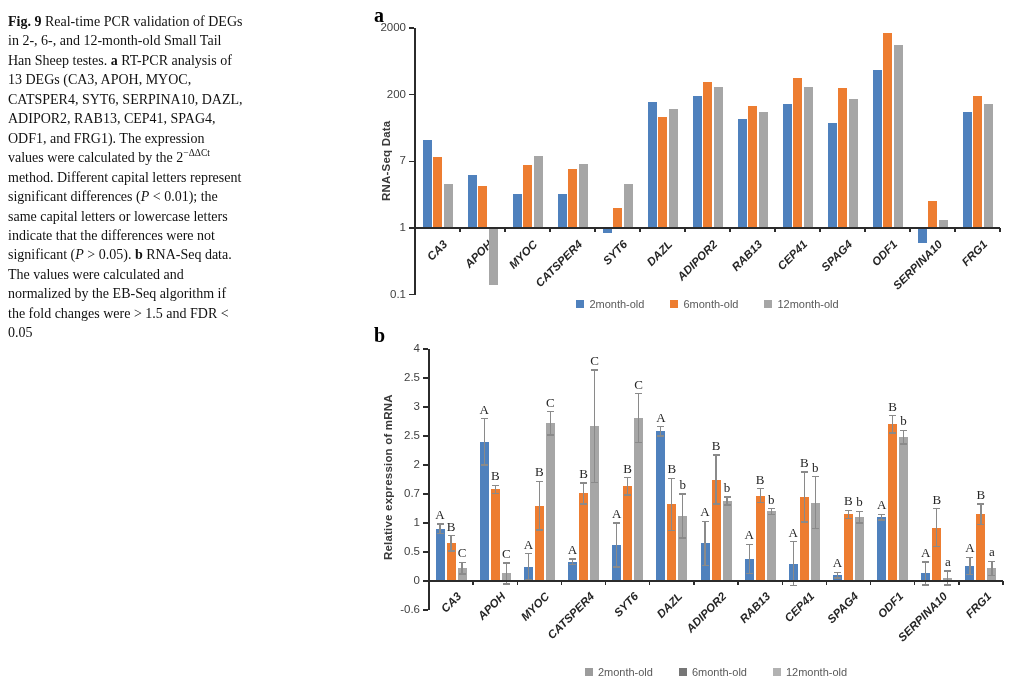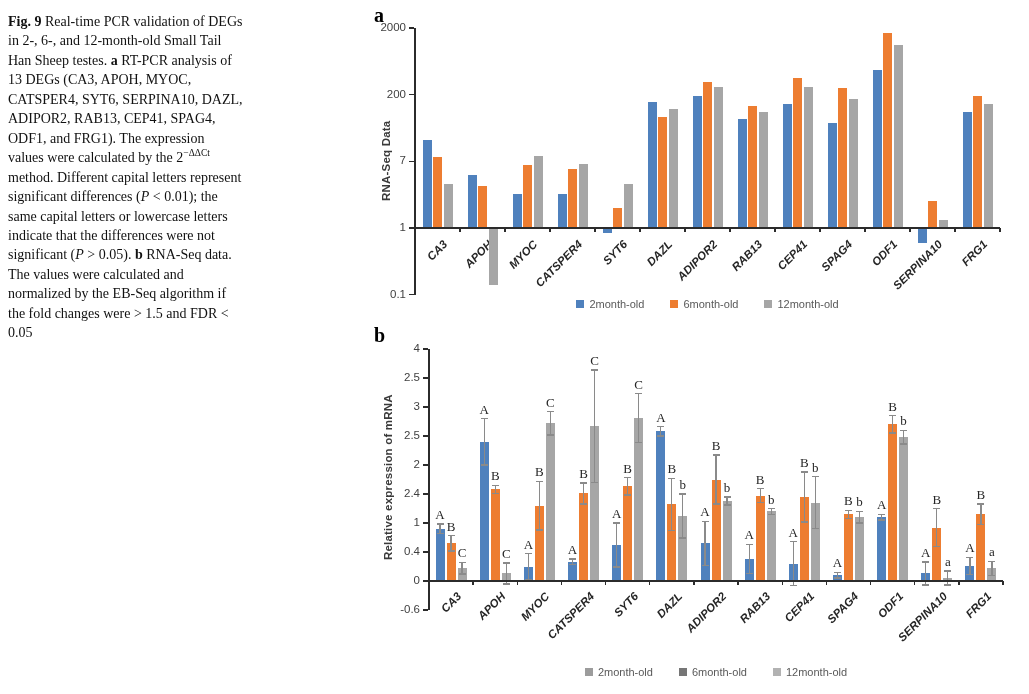--- a/index.html
+++ b/index.html
@@ -354,25 +354,25 @@
         <div class="ylab" style="left: 0px; top: 22px; width: 52px;">4</div>
         <div class="tickh" style="left: 55px; top: 57.3px; width: 5px;"></div>
         <div class="ylab" style="left: 0px; top: 51px; width: 52px;">2.5</div>
         <div class="tickh" style="left: 55px; top: 86.3px; width: 5px;"></div>
         <div class="ylab" style="left: 0px; top: 80px; width: 52px;">3</div>
         <div class="tickh" style="left: 55px; top: 115.3px; width: 5px;"></div>
         <div class="ylab" style="left: 0px; top: 109px; width: 52px;">2.5</div>
         <div class="tickh" style="left: 55px; top: 144.3px; width: 5px;"></div>
         <div class="ylab" style="left: 0px; top: 138px; width: 52px;">2</div>
         <div class="tickh" style="left: 55px; top: 173.3px; width: 5px;"></div>
-        <div class="ylab" style="left: 0px; top: 167px; width: 52px;">2.4</div>
+        <div class="ylab" style="left: 0px; top: 167px; width: 52px;">0.7</div>
         <div class="tickh" style="left: 55px; top: 202.3px; width: 5px;"></div>
         <div class="ylab" style="left: 0px; top: 196px; width: 52px;">1</div>
         <div class="tickh" style="left: 55px; top: 231.3px; width: 5px;"></div>
-        <div class="ylab" style="left: 0px; top: 225px; width: 52px;">0.4</div>
+        <div class="ylab" style="left: 0px; top: 225px; width: 52px;">0.5</div>
         <div class="tickh" style="left: 55px; top: 260.3px; width: 5px;"></div>
         <div class="ylab" style="left: 0px; top: 254px; width: 52px;">0</div>
         <div class="tickh" style="left: 55px; top: 289.3px; width: 5px;"></div>
         <div class="ylab" style="left: 0px; top: 283px; width: 52px;">-0.6</div>
         <div class="hline" style="left: 60px; top: 260px; width: 575px;"></div>
         <div class="tickv" style="left: 60.3px; top: 261px; height: 4px;"></div>
         <div class="tickv" style="left: 104.454px; top: 261px; height: 4px;"></div>
         <div class="tickv" style="left: 148.608px; top: 261px; height: 4px;"></div>
         <div class="tickv" style="left: 192.762px; top: 261px; height: 4px;"></div>
         <div class="tickv" style="left: 236.915px; top: 261px; height: 4px;"></div>

